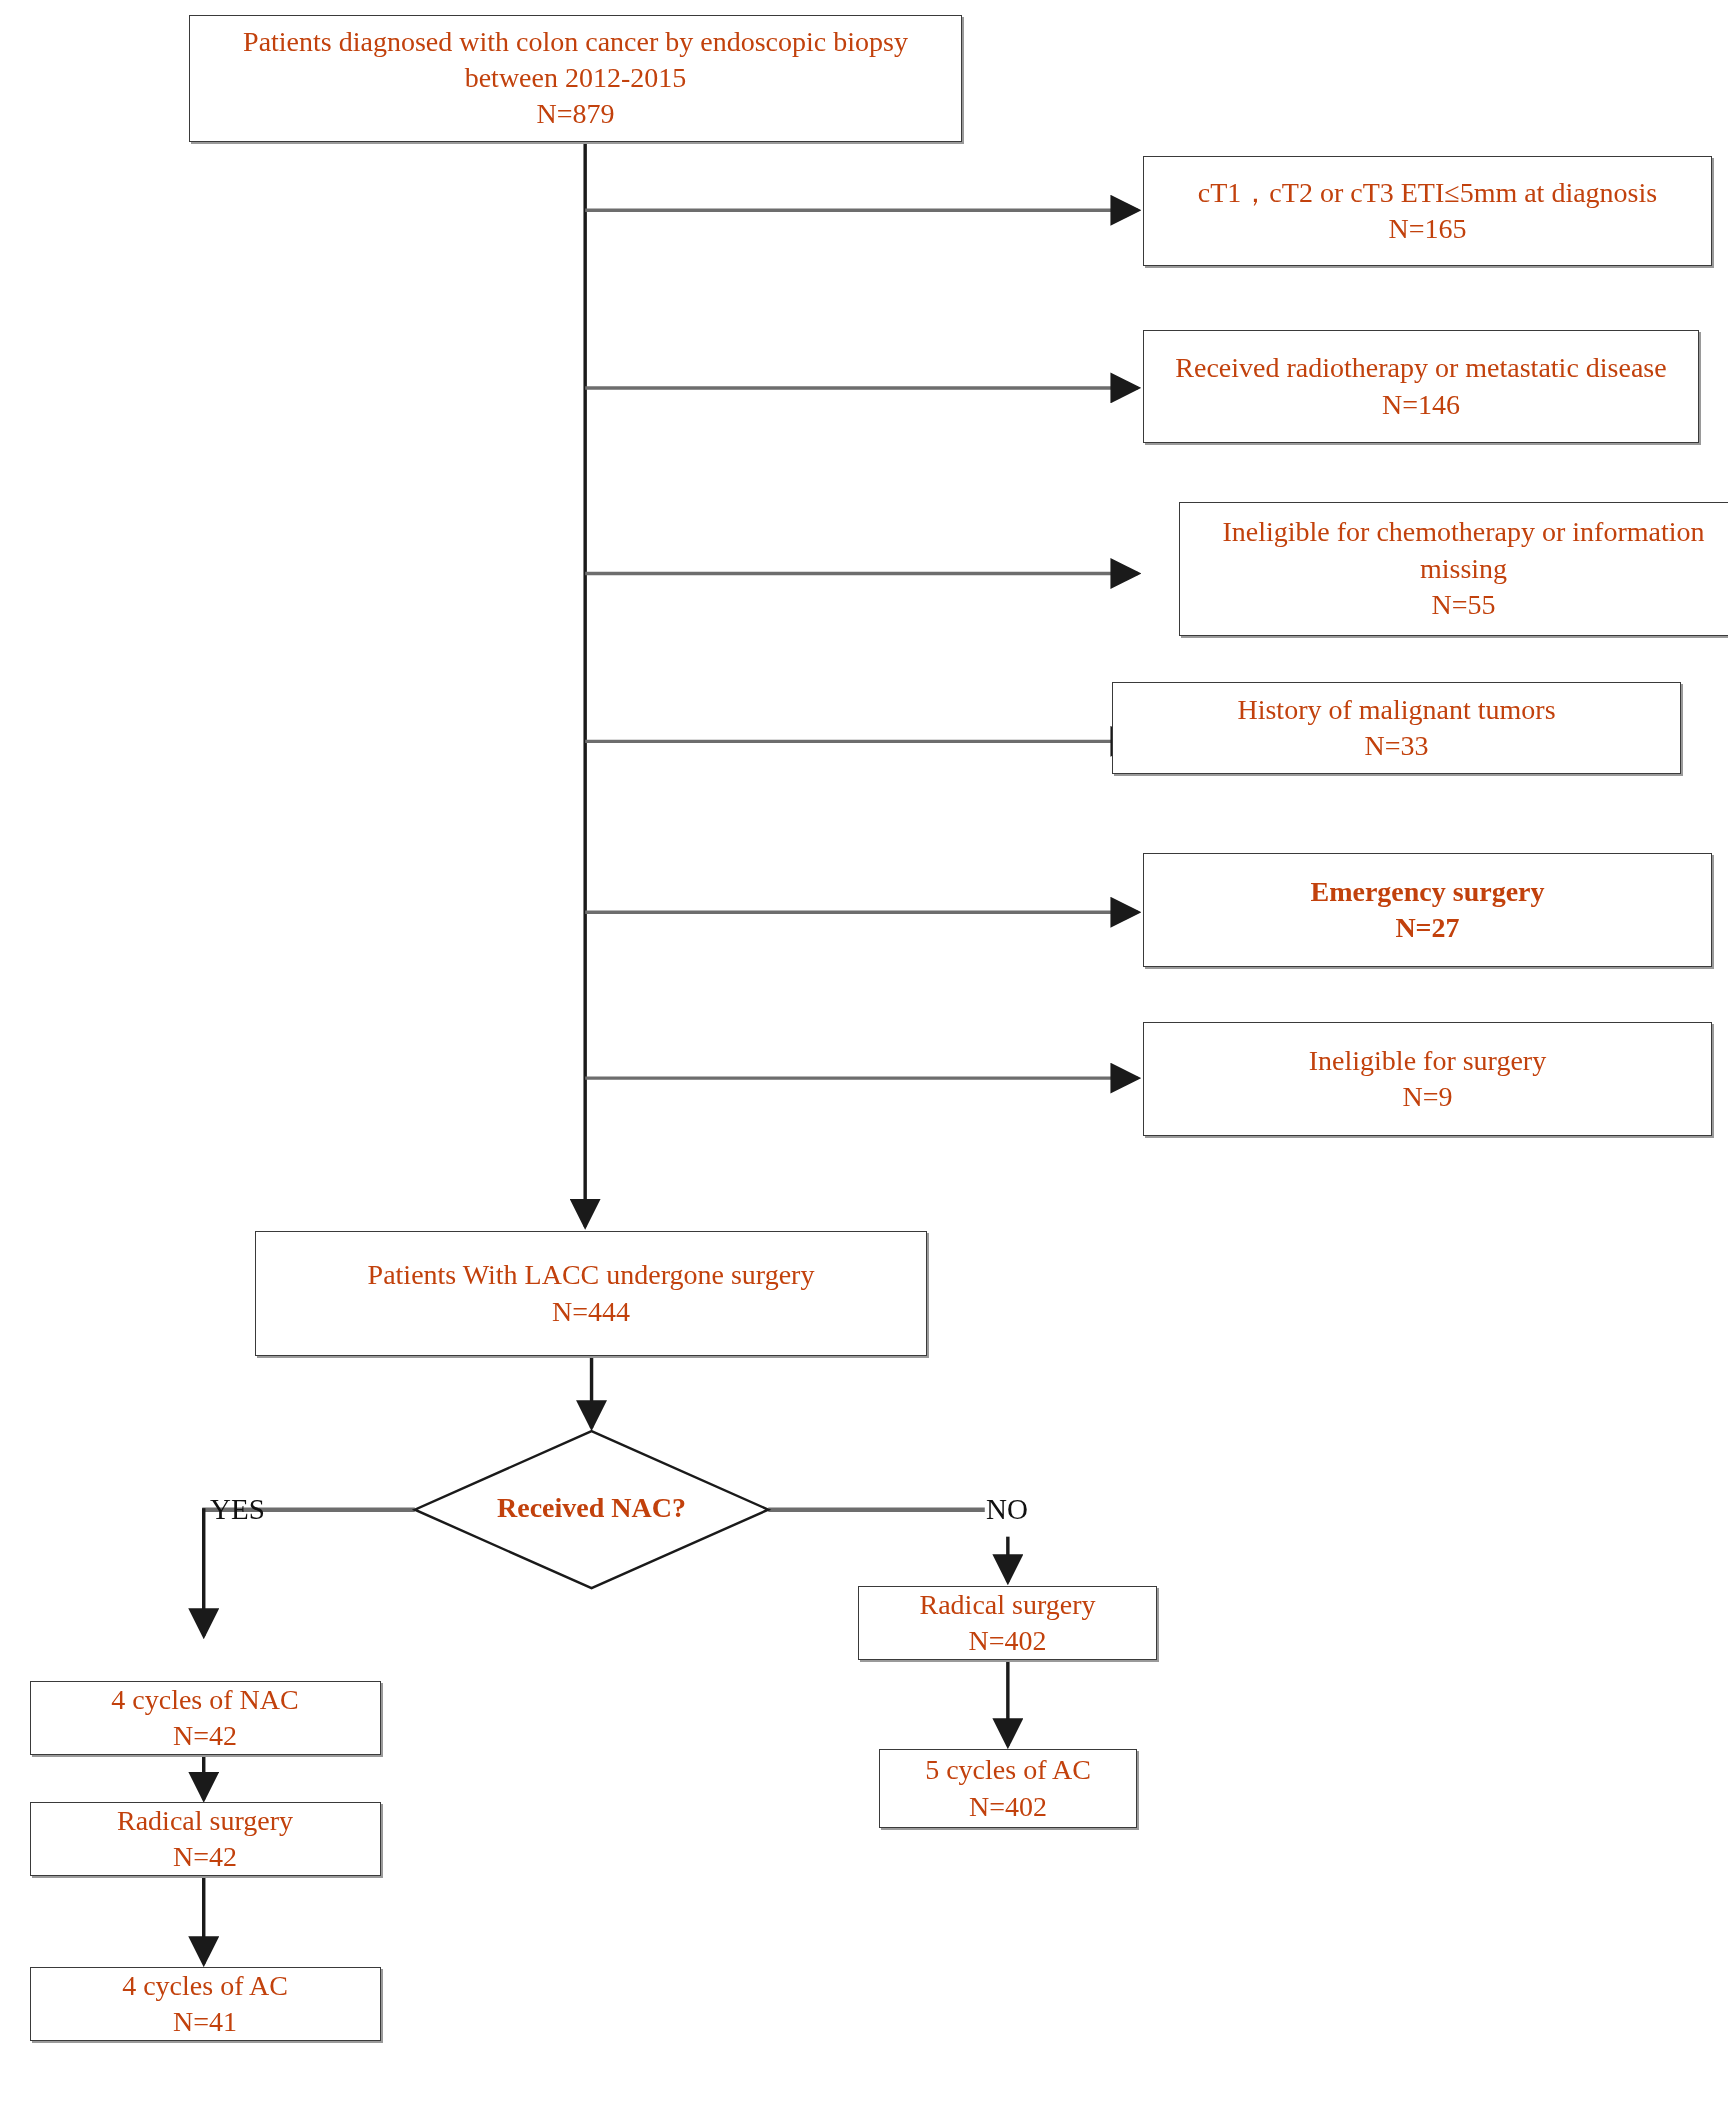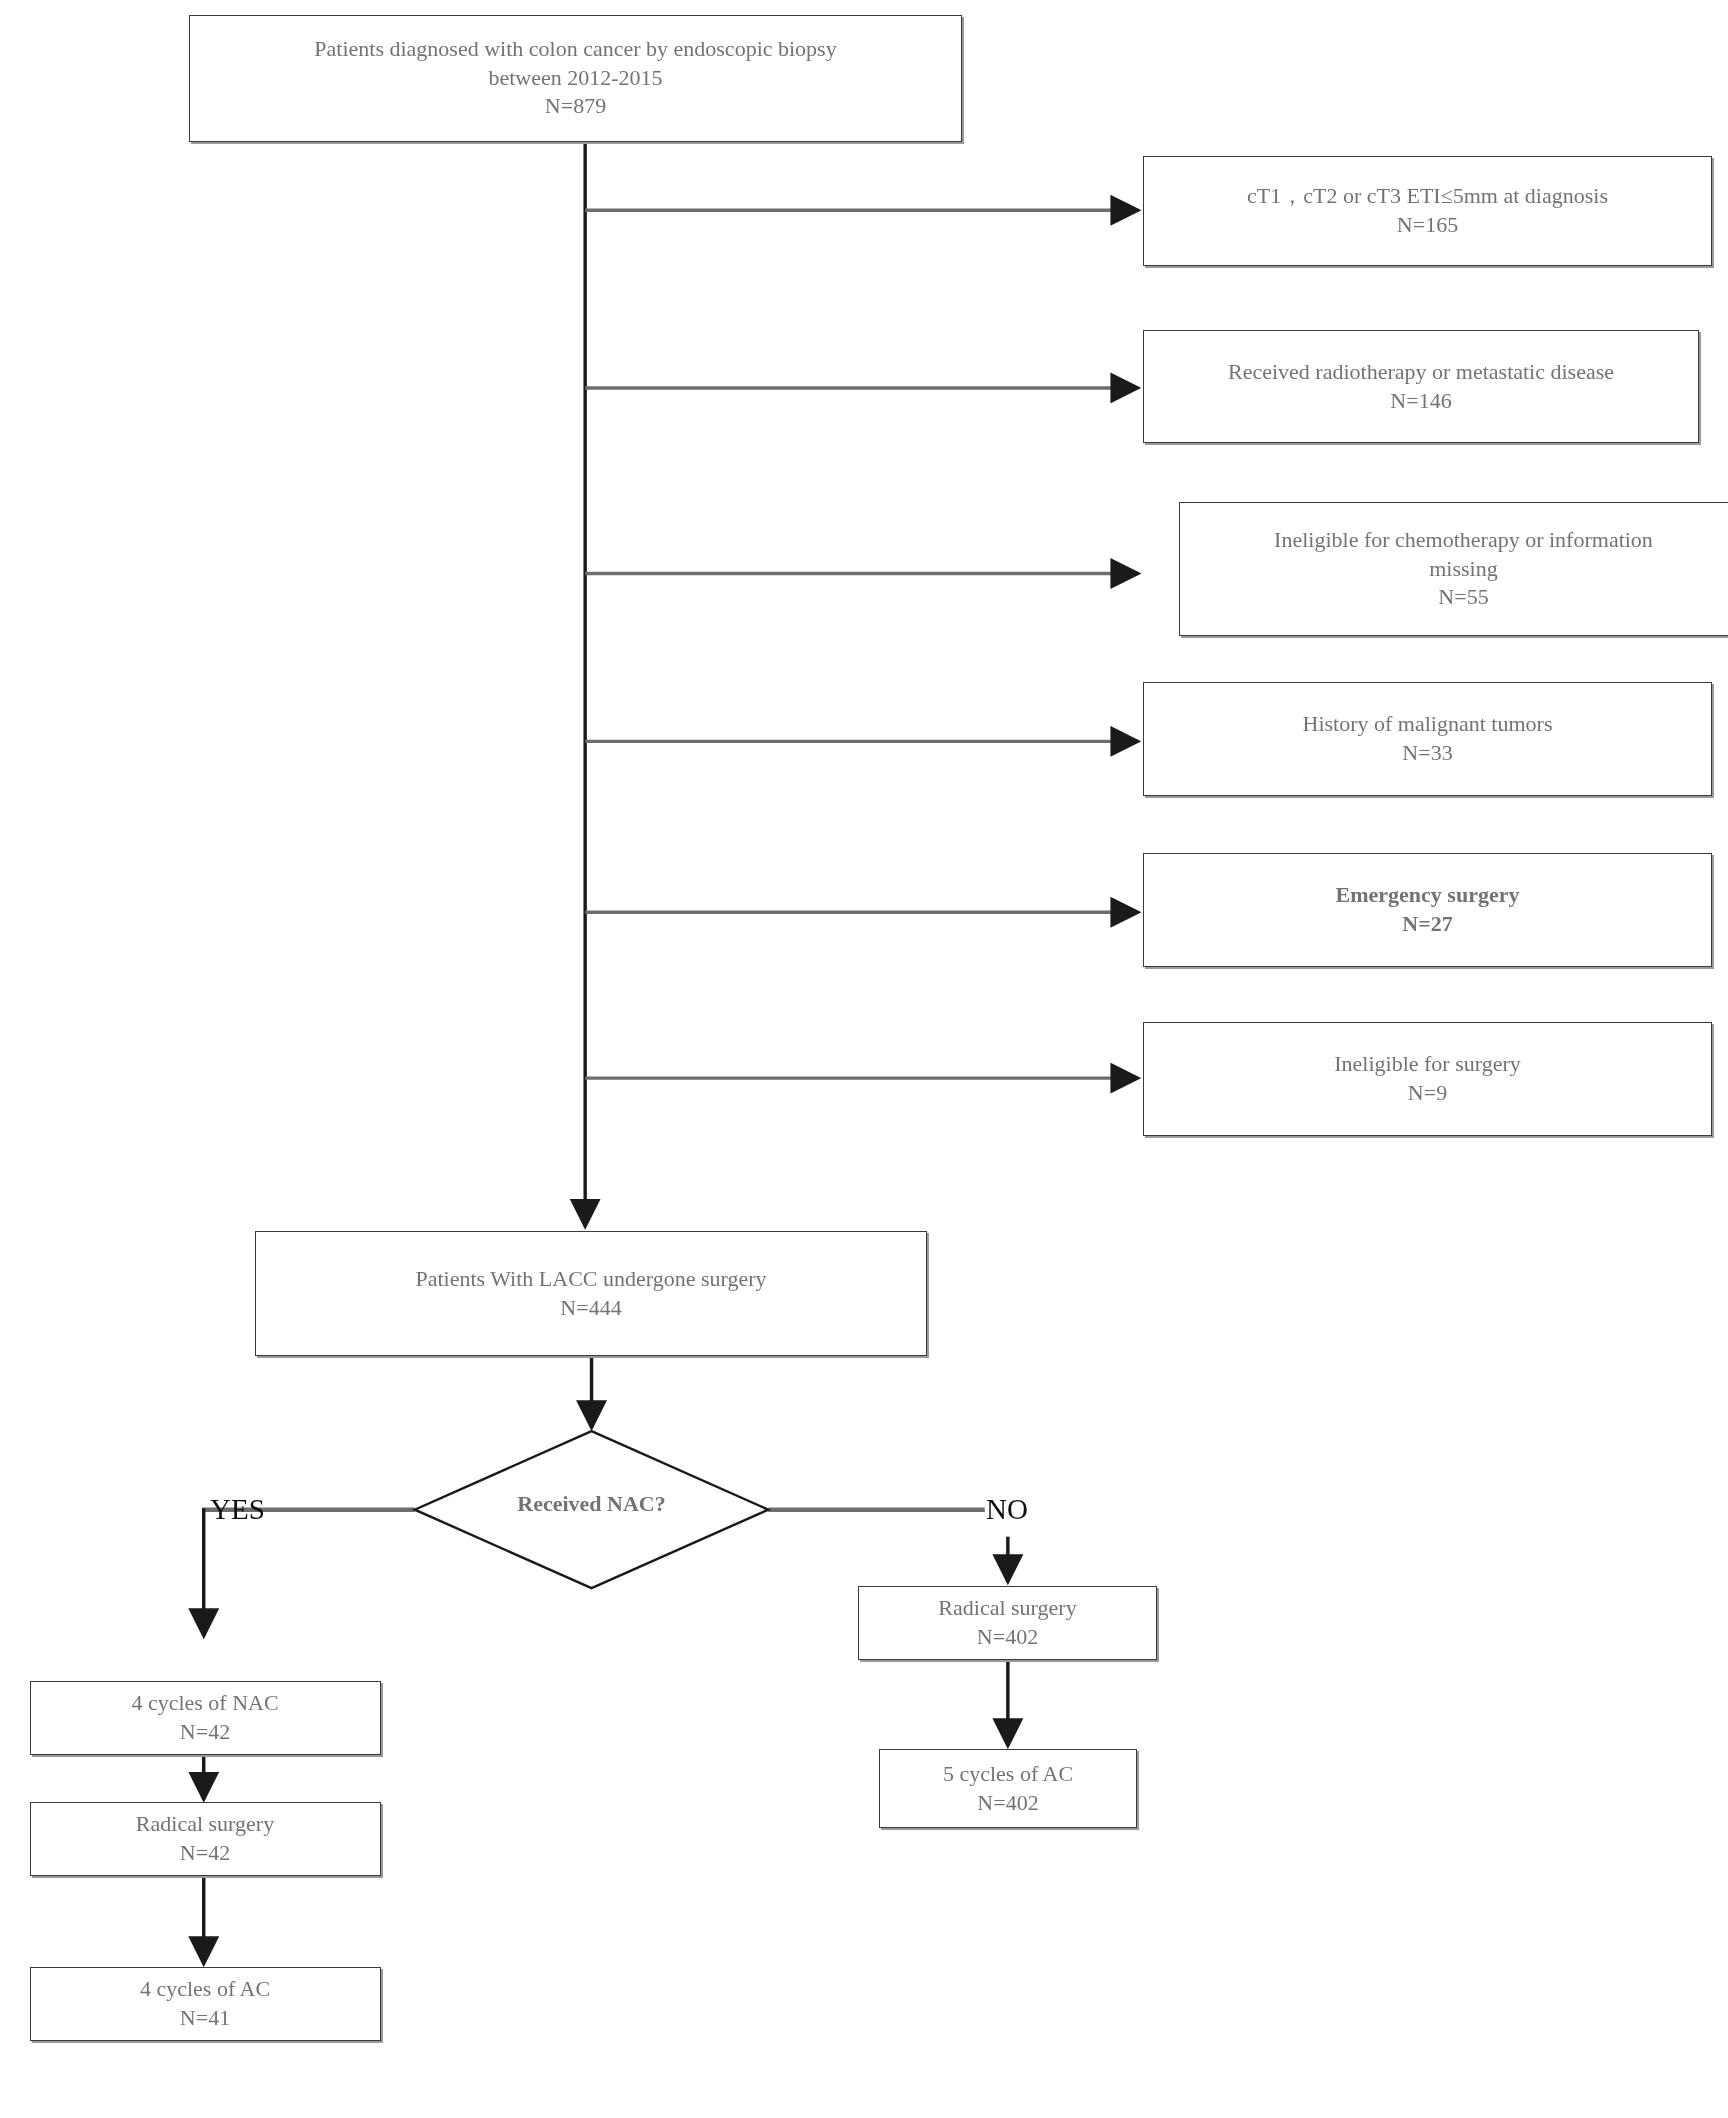--- a/index.html
+++ b/index.html
@@ -29,23 +29,23 @@
     box-sizing: border-box;
     border: 1.5px solid #3a3a3a;
     background: #ffffff;
     display: flex;
     align-items: center;
     justify-content: center;
     text-align: center;
     box-shadow: 2px 2px 0 0 #9a9a9a;
   }
   .node-text {
-    font-size: 22px;
+    font-size: 28px;
     line-height: 1.30;
-    color: #737373;
+    color: #c2410c;
     white-space: pre-line;
     padding: 0 6.9px;
   }
   .diamond-wrap {
     position: absolute;
   }
   .branch-label {
     position: absolute;
     font-size: 29px;
     color: #111111;
@@ -109,21 +109,21 @@
     <div class="node-text">Received radiotherapy or metastatic disease
 N=146</div>
   </div>
 
   <div class="node-box" style="left:1143px; top:502px; width:569px; height:134px;margin-left:36px;">
     <div class="node-text">Ineligible for chemotherapy or information
 missing
 N=55</div>
   </div>
 
-  <div class="node-box" style="left:1143px; top:682px; width:569px; height:114px;">
+  <div class="node-box" style="left:1112px; top:682px; width:569px; height:92px;">
     <div class="node-text">History of malignant tumors
 N=33</div>
   </div>
 
   <div class="node-box" style="left:1143px; top:853px; width:569px; height:114px;font-weight:bold;">
     <div class="node-text">Emergency surgery
 N=27</div>
   </div>
 
   <div class="node-box" style="left:1143px; top:1022px; width:569px; height:114px;">

